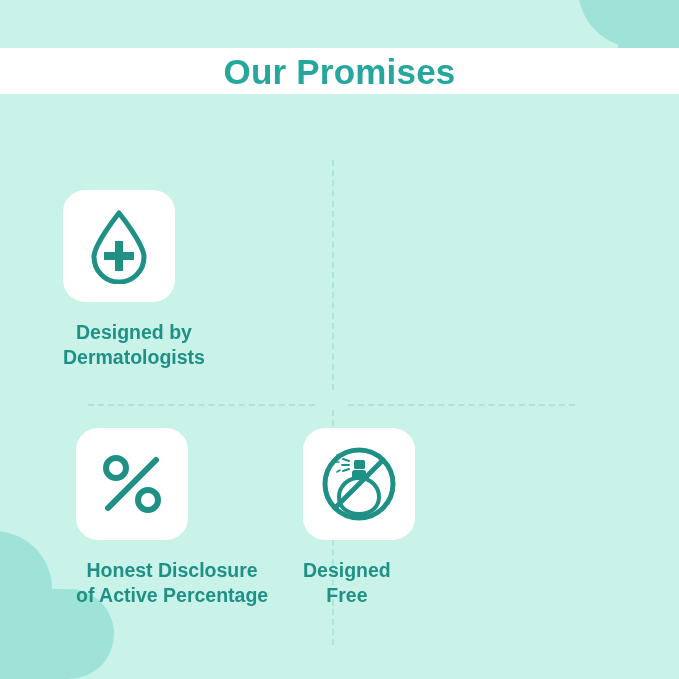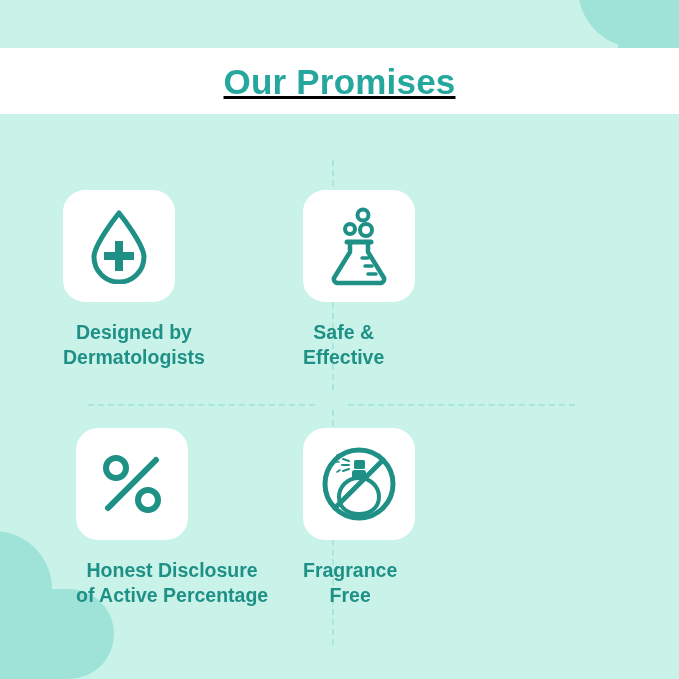--- a/index.html
+++ b/index.html
@@ -55,27 +55,26 @@
     height: 90px;
     border-radius: 0 45px 45px 0;
   }
 
   
   #header-band {
     position: absolute;
     top: 48px;
     left: 0;
     width: 679px;
-    height: 66px;
+    height: 46px;
     background: #ffffff;
     display: flex;
     align-items: center;
     justify-content: center;
     z-index: 5;
-    text-decoration: underline;
   }
 
   #page-title {
     color: #25a79d;
     font-size: 35px;
     font-weight: bold;
     letter-spacing: 0.2px;
     line-height: 1;
   }
 
@@ -173,36 +172,20 @@
           <svg width="72" height="76" viewBox="0 0 72 76">
             <path d="M36 5 C36 5 61 36 61 49 A25 25 0 0 1 11 49 C11 36 36 5 36 5 Z" fill="none" stroke="#1f9086" stroke-width="5" stroke-linecap="round" stroke-linejoin="round"></path>
             <path d="M36 33 L36 63 M21 48 L51 48" fill="none" stroke="#1f9086" stroke-width="8" stroke-linecap="butt"></path>
           </svg>
         </span>
       </div>
       <div class="promise-label">Designed by
 Dermatologists</div>
     </div>
 
-    <div class="promise-cell cell-1">
-      <div class="icon-card">
-        <span>
-          <svg width="72" height="80" viewBox="0 0 72 80">
-            <circle cx="40" cy="9" r="5.5" fill="none" stroke="#1f9086" stroke-width="4"></circle>
-            <circle cx="27" cy="23" r="5" fill="none" stroke="#1f9086" stroke-width="4"></circle>
-            <circle cx="43" cy="24" r="6" fill="none" stroke="#1f9086" stroke-width="4"></circle>
-            <path d="M27 36 L27 46 L11 72 A4 4 0 0 0 14 77 L58 77 A4 4 0 0 0 61 72 L45 46 L45 36" fill="none" stroke="#1f9086" stroke-width="4.5" stroke-linecap="round" stroke-linejoin="round"></path>
-            <path d="M24 36 L48 36" stroke="#1f9086" stroke-width="5" stroke-linecap="round"></path>
-            <path d="M45 52 L39 52 M49 60 L42 60 M53 68 L45 68" stroke="#1f9086" stroke-width="3.5" stroke-linecap="round"></path>
-          </svg>
-        </span>
-      </div>
-      <div class="promise-label">Safe &amp;
-Effective</div>
-    </div>
 
     <div class="promise-cell cell-2">
       <div class="icon-card">
         <span>
           <svg width="64" height="64" viewBox="0 0 64 64">
             <circle cx="16" cy="16" r="10" fill="none" stroke="#1f9086" stroke-width="6"></circle>
             <circle cx="48" cy="48" r="10" fill="none" stroke="#1f9086" stroke-width="6"></circle>
             <path d="M56 8 L8 56" stroke="#1f9086" stroke-width="6" stroke-linecap="round"></path>
           </svg>
         </span>
@@ -223,18 +206,18 @@
             <rect x="35" y="16" width="11" height="9" rx="1.5" fill="#1f9086"></rect>
 
             <path d="M30 17 L24 15 M30 21 L23 21 M30 25 L24 27" stroke="#1f9086" stroke-width="2" stroke-linecap="round"></path>
             <path d="M21 12 L18 11 M20 18 L16 18 M21 26 L18 28" stroke="#1f9086" stroke-width="1.6" stroke-linecap="round"></path>
 
             <circle cx="40" cy="40" r="34" fill="none" stroke="#1f9086" stroke-width="5"></circle>
             <path d="M64 16 L16 64" stroke="#1f9086" stroke-width="5" stroke-linecap="round"></path>
           </svg>
         </span>
       </div>
-      <div class="promise-label">Fragrance
+      <div class="promise-label">Designed
 Free</div>
     </div>
 
   </div>
 </div>
 
 </body></html>

